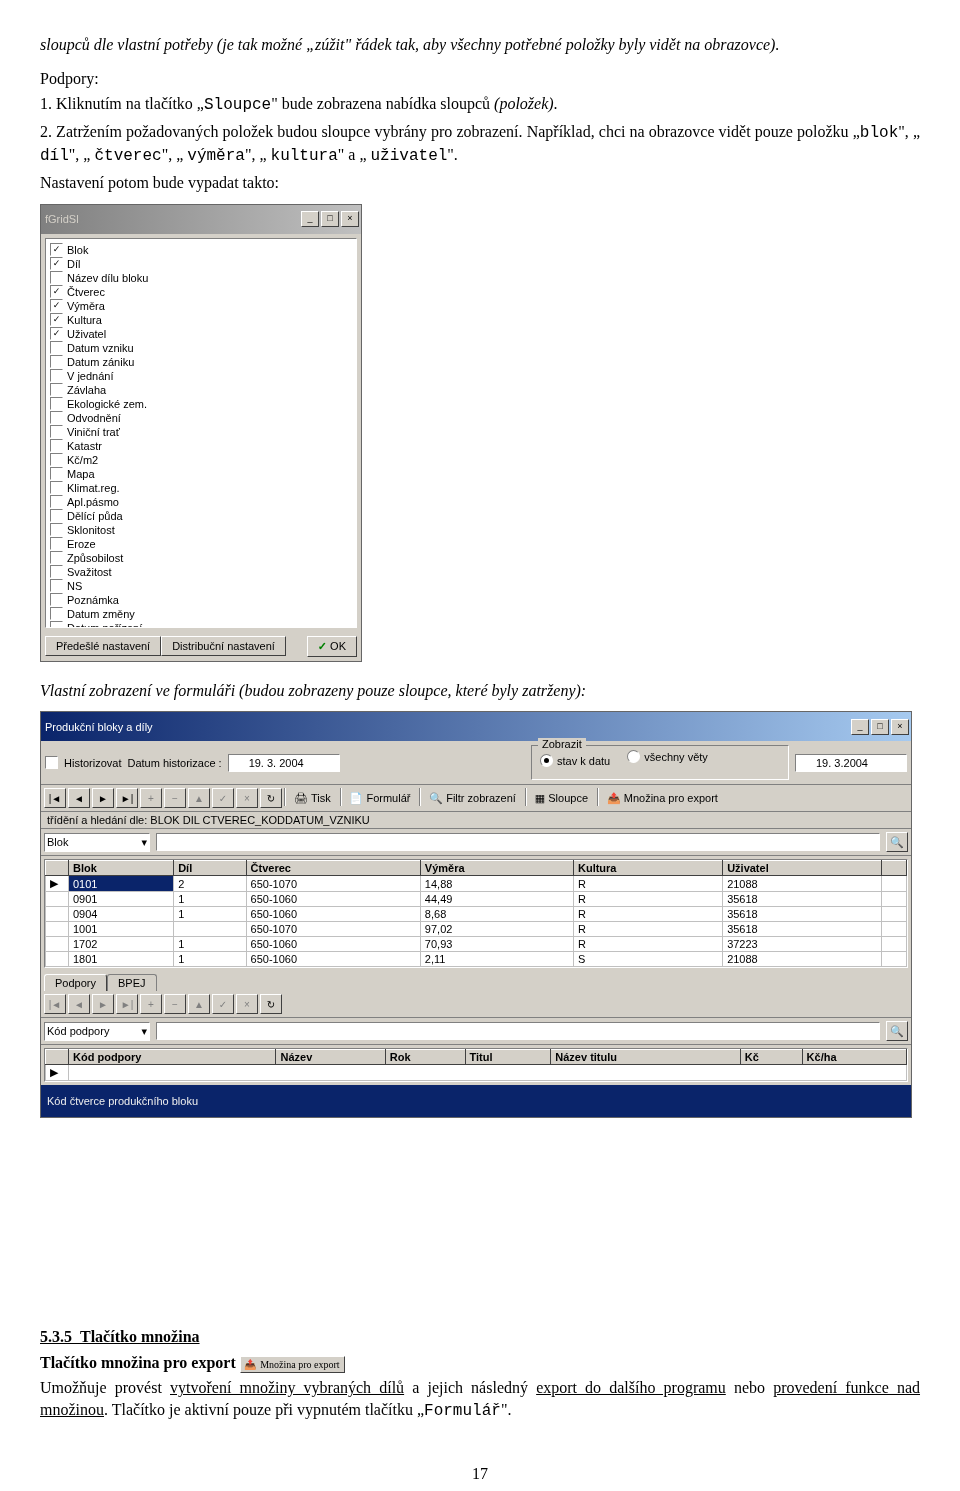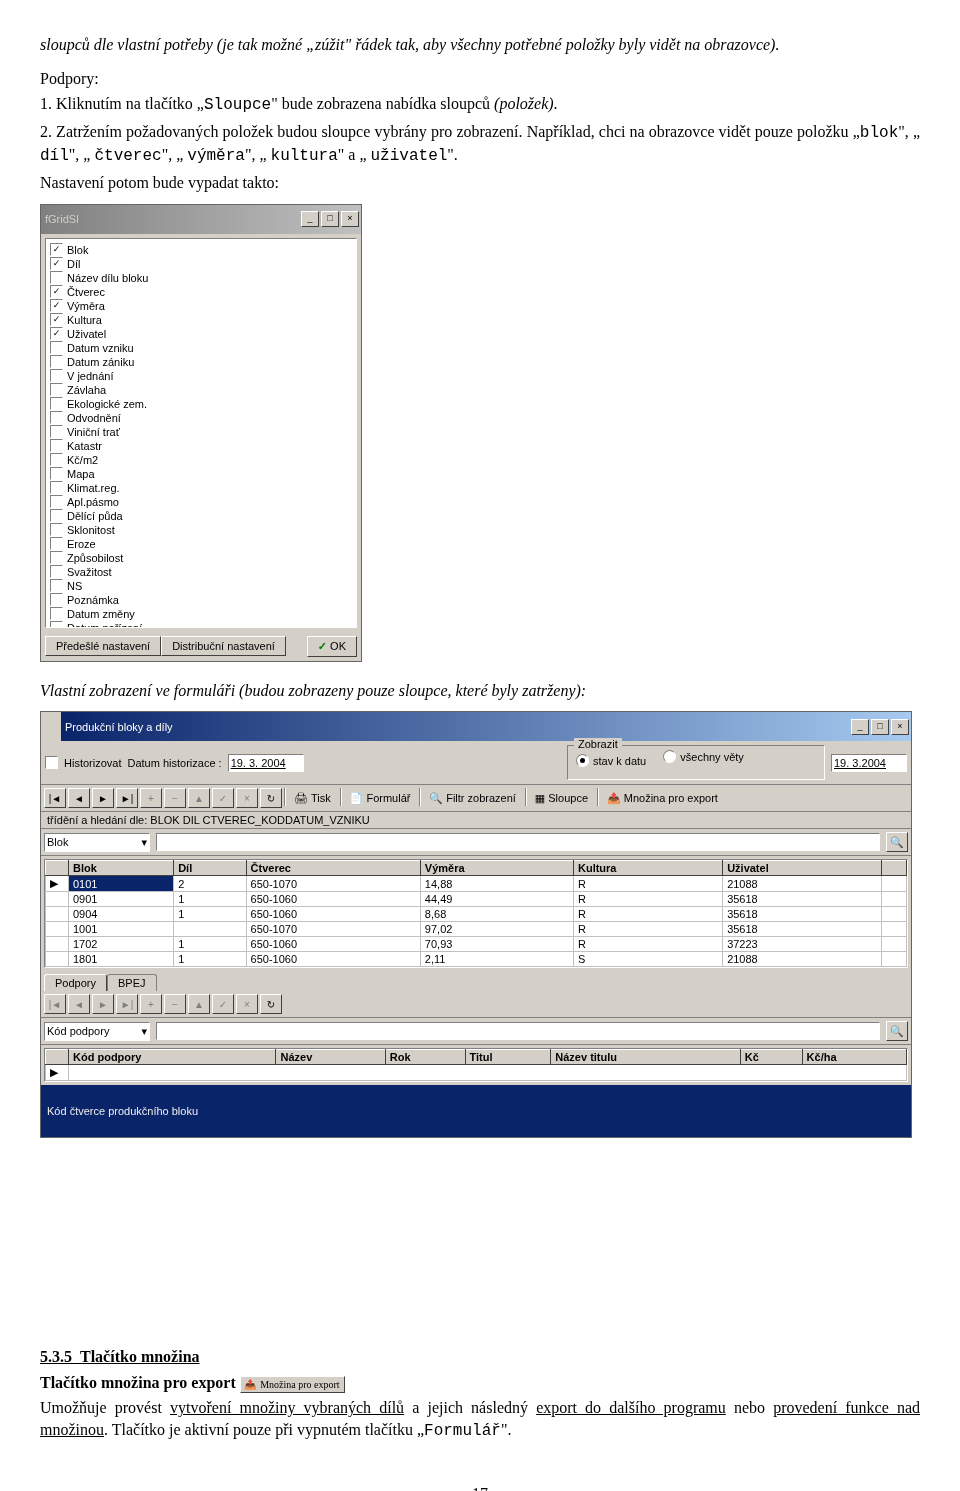--- a/index.html
+++ b/index.html
@@ -38,21 +38,21 @@
   .sysbtn {
     width: 16px; height: 14px;
     background: #d4d0c8;
     border: 1px solid #fff;
     border-right-color:#404040;
     border-bottom-color:#404040;
     font-size:9px; line-height:12px;
     text-align:center; color:#000;
   }
   .win-small { width: 320px; }
-  .tb-active { background: linear-gradient(to right,#0a246a,#a6caf0); margin-left: 20px; }
+  .tb-active { background: linear-gradient(to right,#0a246a,#a6caf0); }
   .tb-inactive { background: linear-gradient(to right,#808080,#c0c0c0); color:#d4d0c8;}
   .cklist {
     margin: 4px; padding: 4px;
     border: 1px solid #808080;
     border-right-color:#fff; border-bottom-color:#fff;
     background:#fff; height: 380px; overflow:hidden;
   }
   .ckrow { display:flex; align-items:center; height:14px; gap:4px;}
   .ckbox {
     width:11px;height:11px;border:1px solid #808080;
@@ -83,21 +83,21 @@
     padding: 2px 6px;
     font-size:11px;
     background:#d4d0c8;
     border:1px solid #d4d0c8;
     display:flex; align-items:center; gap:3px;
   }
   .tb-sep{ width:1px; height:18px; background:#808080; box-shadow:1px 0 #fff;}
   .field-inset{
     background:#fff; border:1px solid #808080;
     border-right-color:#fff;border-bottom-color:#fff;
-    padding:2px 2px; font-size:11px; min-width:70px;text-decoration:underline;
+    padding:2px 20px; font-size:11px; min-width:70px;
   }
   .groupbox{
     border:1px solid #808080;
     border-right-color:#fff;border-bottom-color:#fff;
     margin:0; padding:4px 8px 12px 8px; position:relative;
   }
   .groupbox .legend{
     position:absolute; top:-8px; left:6px; background:#d4d0c8;
     padding:0 4px; font-size:11px;
   }
@@ -148,21 +148,21 @@
   .rowmark{width:14px; text-align:center;}
   .gridwrap{border:1px solid #808080;border-right-color:#fff;border-bottom-color:#fff; margin:3px;}
   .tabs{display:flex; padding:3px 3px 0 3px;}
   .tab{
     padding:2px 10px; font-size:11px;
     border:1px solid #808080;border-bottom:none;
     background:#d4d0c8; border-top-left-radius:3px;border-top-right-radius:3px;
   }
   .tab.active{background:#d4d0c8;border-color:#fff #404040 #fff #fff;}
   .statusbar{
-    background:#0a246a; color:#eee; font-size:11px; padding:20px 6px;
+    background:#0a246a; color:#eee; font-size:11px; padding:10px 6px;
   }
   .blankarea{height:160px;}
   .iconbtn-img{
     display:inline-flex;align-items:center;gap:3px;
     border:1px solid #fff;border-right-color:#404040;border-bottom-color:#404040;
     padding:1px 4px;font-size:10px;background:#d4d0c8;
   }
   .section-head{
     margin-top:30px; font-weight:bold; text-decoration:underline;
   }

